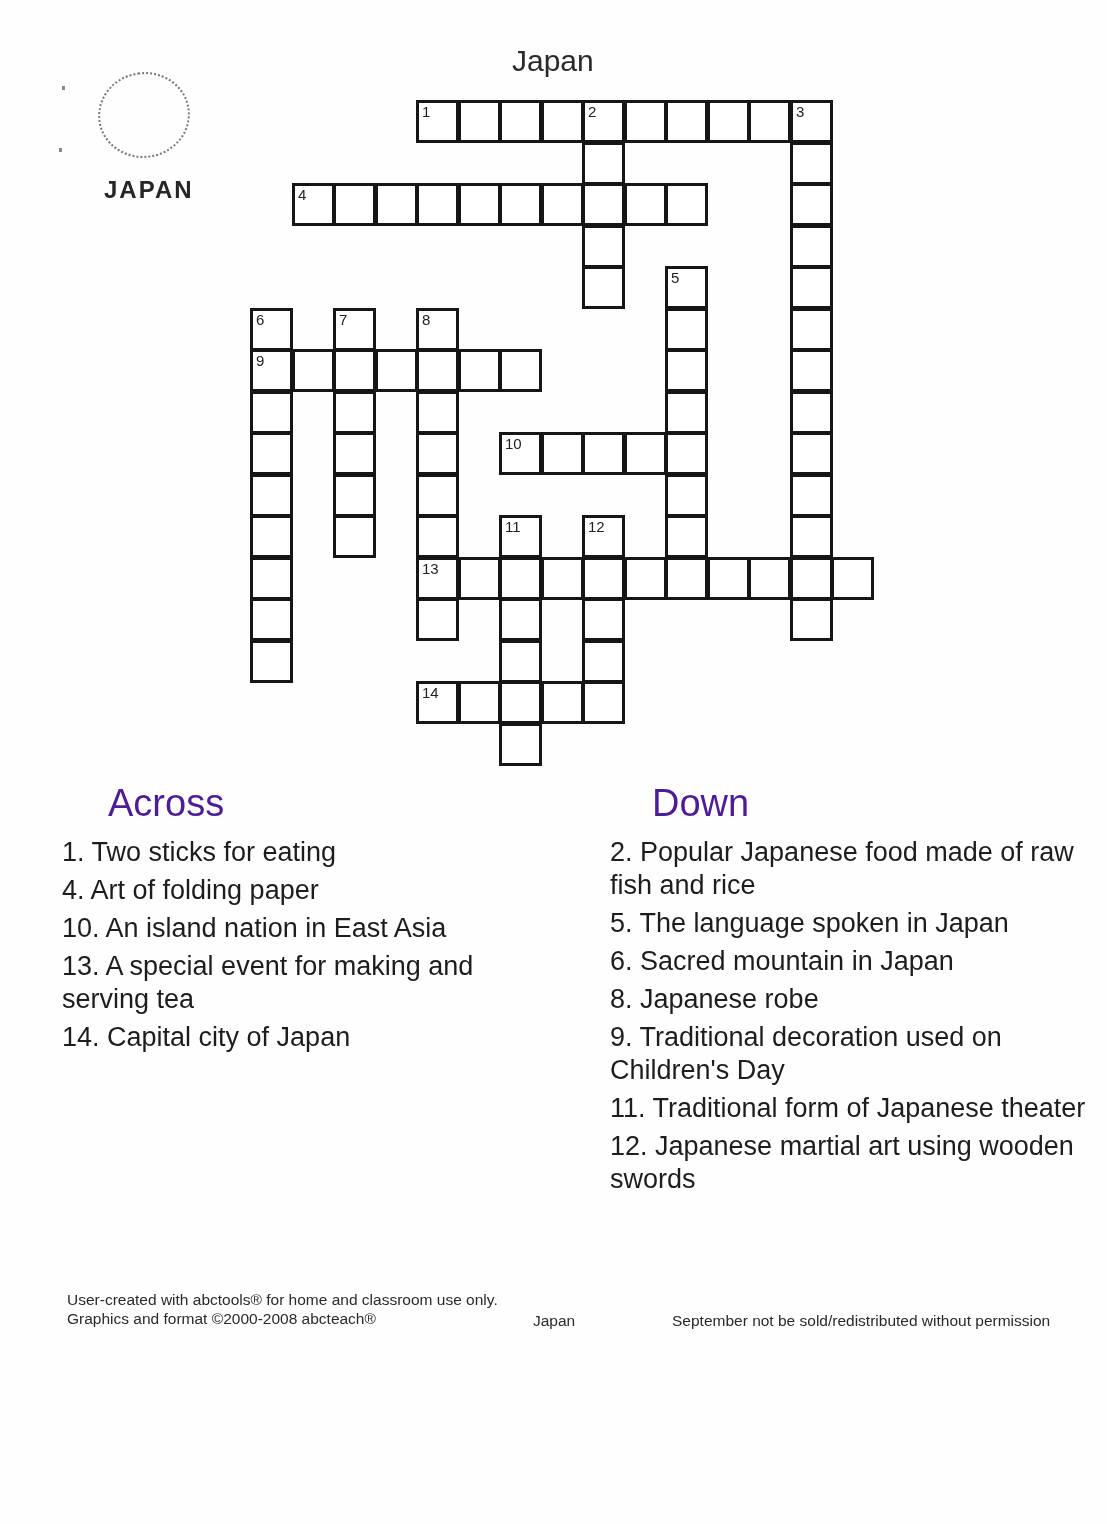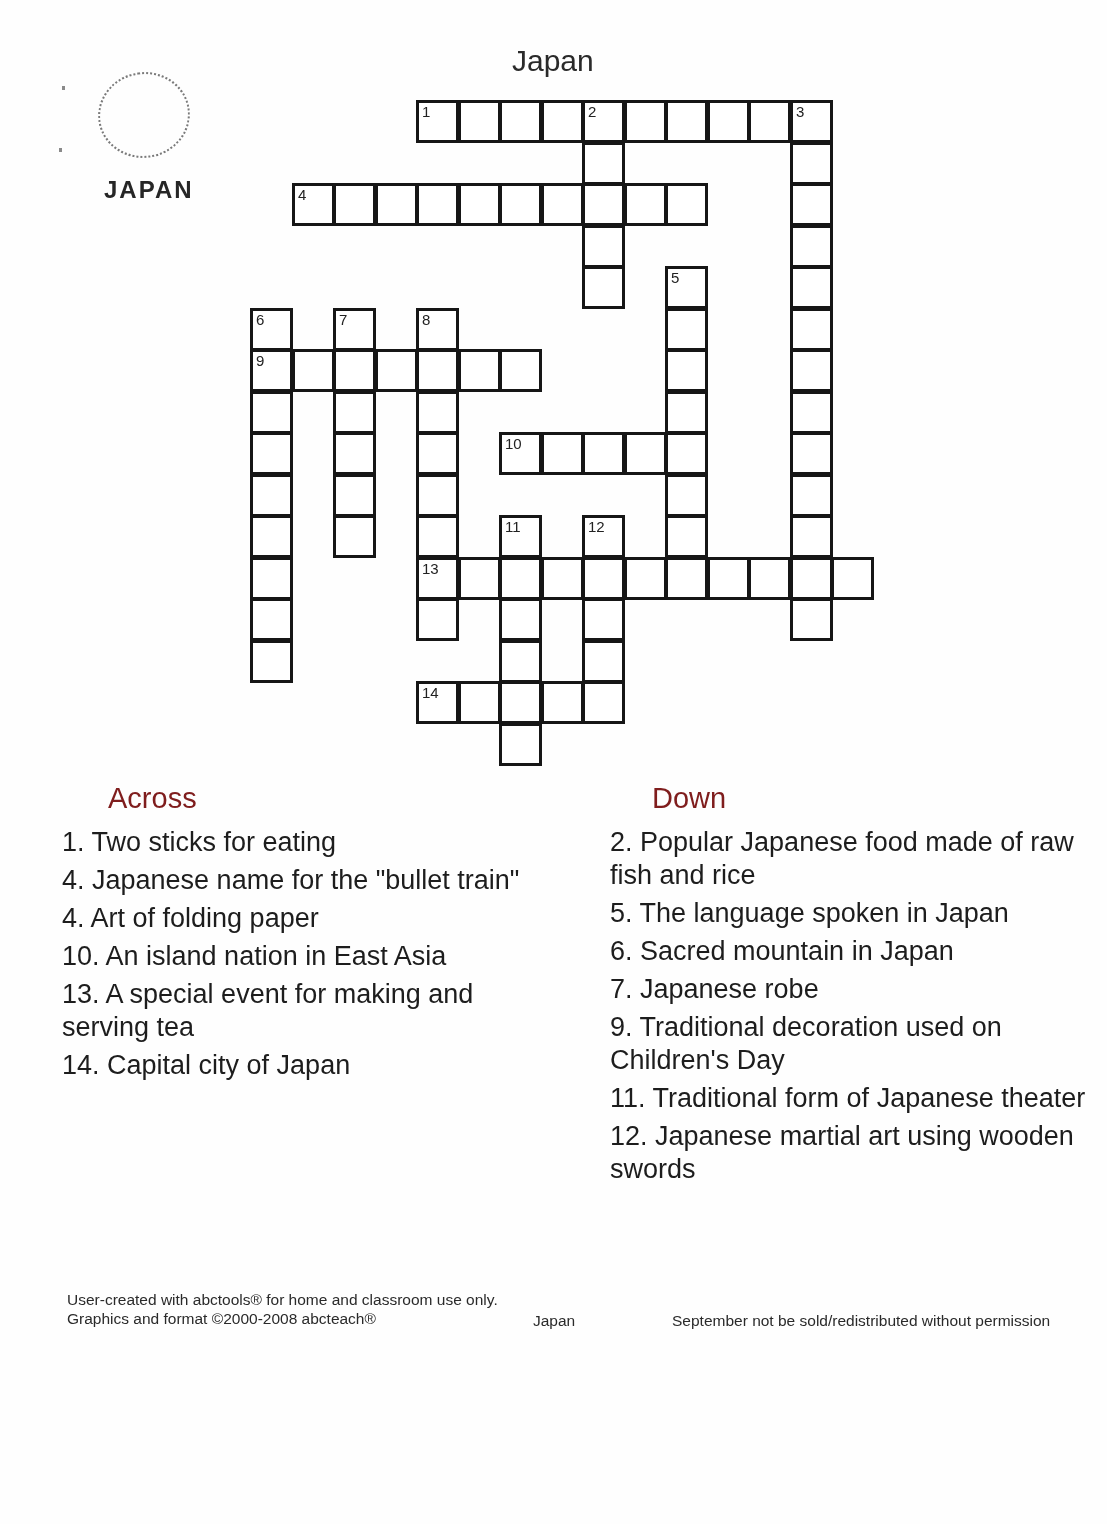--- a/index.html
+++ b/index.html
@@ -50,24 +50,24 @@
     position: absolute;
     font-size: 15px;
     line-height: 16px;
     color: #222222;
     z-index: 2;
   }
   .clue-col { position: absolute; top: 782px; }
   .clue-col.left  { left: 62px;  width: 480px; }
   .clue-col.right { left: 575px; width: 487px; margin-left: 35px; }
   .clue-header {
-    font-size: 29px;
+    font-size: 38px;
     margin: 0 0 11px 0;
     font-weight: normal;
-    color: #7f1d1d;
+    color: #4c1d95;
   }
   .clue-col.left  .clue-header { padding-left: 46px; }
   .clue-col.right .clue-header { padding-left: 42px; }
   .clue {
     font-size: 27px;
     line-height: 33px;
     margin: 0 0 5px 0;
     color: #1d1d1d;
   }
   .footer { position: absolute; left: 0; top: 0; width: 100%; font-size: 15.5px; color: #2a2a2a; }
@@ -196,33 +196,32 @@
       <span class="cellnum" style="left: 505px; top: 436px;">10</span>
       <span class="cellnum" style="left: 505px; top: 519px;">11</span>
       <span class="cellnum" style="left: 588px; top: 519px;">12</span>
       <span class="cellnum" style="left: 422px; top: 561px;">13</span>
       <span class="cellnum" style="left: 422px; top: 685px;">14</span>
     </div>
 
   <div class="clue-col left">
     <h2 class="clue-header">Across</h2>
     <div class="clue">1. Two sticks for eating</div>
-    <div class="clue">4. Japanese name for the "bullet train"</div>
     <div class="clue">4. Art of folding paper</div>
     <div class="clue">10. An island nation in East Asia</div>
     <div class="clue">13. A special event for making and serving tea</div>
     <div class="clue">14. Capital city of Japan</div>
   </div>
 
   <div class="clue-col right">
     <h2 class="clue-header">Down</h2>
     <div class="clue">2. Popular Japanese food made of raw fish and rice</div>
     <div class="clue">5. The language spoken in Japan</div>
     <div class="clue">6. Sacred mountain in Japan</div>
-    <div class="clue">7. Japanese robe</div>
+    <div class="clue">8. Japanese robe</div>
     <div class="clue">9. Traditional decoration used on Children's Day</div>
     <div class="clue">11. Traditional form of Japanese theater</div>
     <div class="clue">12. Japanese martial art using wooden swords</div>
   </div>
 
   <div class="footer">
     <div class="footer-line1">User-created with abctools® for home and classroom use only.</div>
     <div class="footer-left">Graphics and format ©2000-2008 abcteach®</div>
     <div class="footer-center">Japan</div>
     <div class="footer-right">September not be sold/redistributed without permission</div>

